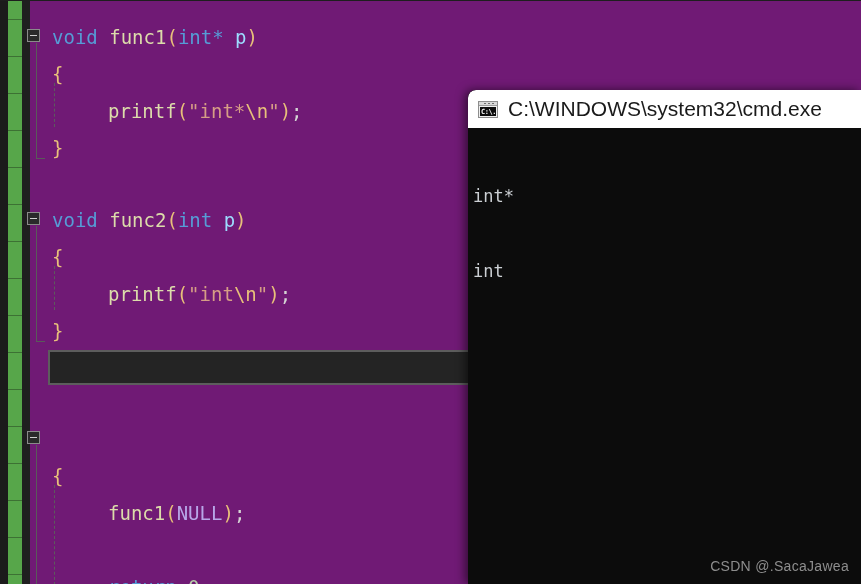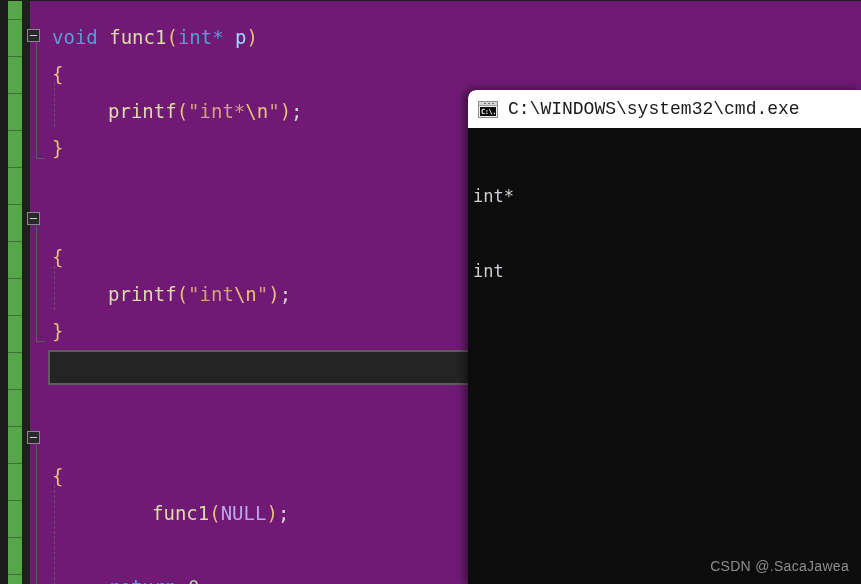--- a/index.html
+++ b/index.html
@@ -175,22 +175,22 @@
     font-family: "DejaVu Sans Mono", monospace;
     font-size: 7px;
     line-height: 10px;
     font-weight: bold;
     text-align: left;
     padding-left: 1px;
     box-sizing: border-box;
     letter-spacing: -0.5px;
   }
   #console-title-text {
-    font-family: Liberation Mono, monospace;
-    font-size: 18px;
+    font-family: Liberation Sans, sans-serif;
+    font-size: 21px;
     color: #1a1a1a;
     margin-left: 10px;
     white-space: nowrap;
   }
   #console-body {
     position: absolute;
     left: 0; top: 38px;
     width: 393px; height: 456px;
     background: #0c0c0c;
     color: #ccd0d4;
@@ -264,37 +264,38 @@
     
     <div class="ln" style="top:55px; left:22px;"><span class="brace">{</span></div>
 
     
     <div class="ln" style="top:92px; left:78px;"><span class="fn">printf</span><span class="paren">(</span><span class="str">"</span><span class="str">int*</span><span class="esc">\n</span><span class="str">"</span><span class="paren">)</span><span class="punc">;</span></div>
 
     
     <div class="ln" style="top:129px; left:22px;"><span class="brace">}</span></div>
 
     
+    <div class="ln" style="top:201px; left:22px;"><span class="kw">void</span><span class="punc"> </span><span class="fn">func2</span><span class="paren">(</span><span class="kw">int</span><span class="punc"> </span><span class="param">p</span><span class="paren">)</span></div>
 
     
     <div class="ln" style="top:238px; left:22px;"><span class="brace">{</span></div>
 
     
     <div class="ln" style="top:275px; left:78px;"><span class="fn">printf</span><span class="paren">(</span><span class="str">"</span><span class="str">int</span><span class="esc">\n</span><span class="str">"</span><span class="paren">)</span><span class="punc">;</span></div>
 
     
     <div class="ln" style="top:312px; left:22px;"><span class="brace">}</span></div>
 
     
 
     
     <div class="ln" style="top:457px; left:22px;"><span class="brace">{</span></div>
 
     
-    <div class="ln" style="top:494px; left:78px;margin-left:44px;"><span class="fn">func1</span><span class="paren">(</span><span class="macro">NULL</span><span class="paren">)</span><span class="punc">;</span></div>
+    <div class="ln" style="top:494px; left:78px;"><span class="fn">func1</span><span class="paren">(</span><span class="macro">NULL</span><span class="paren">)</span><span class="punc">;</span></div>
 
     
 
     
     <div class="ln" style="top:568px; left:78px;"><span class="kw">return</span><span class="punc"> </span><span class="num">0</span><span class="punc">;</span></div>
 
   </div>
 
   <div id="current-line"></div>
 </div>

